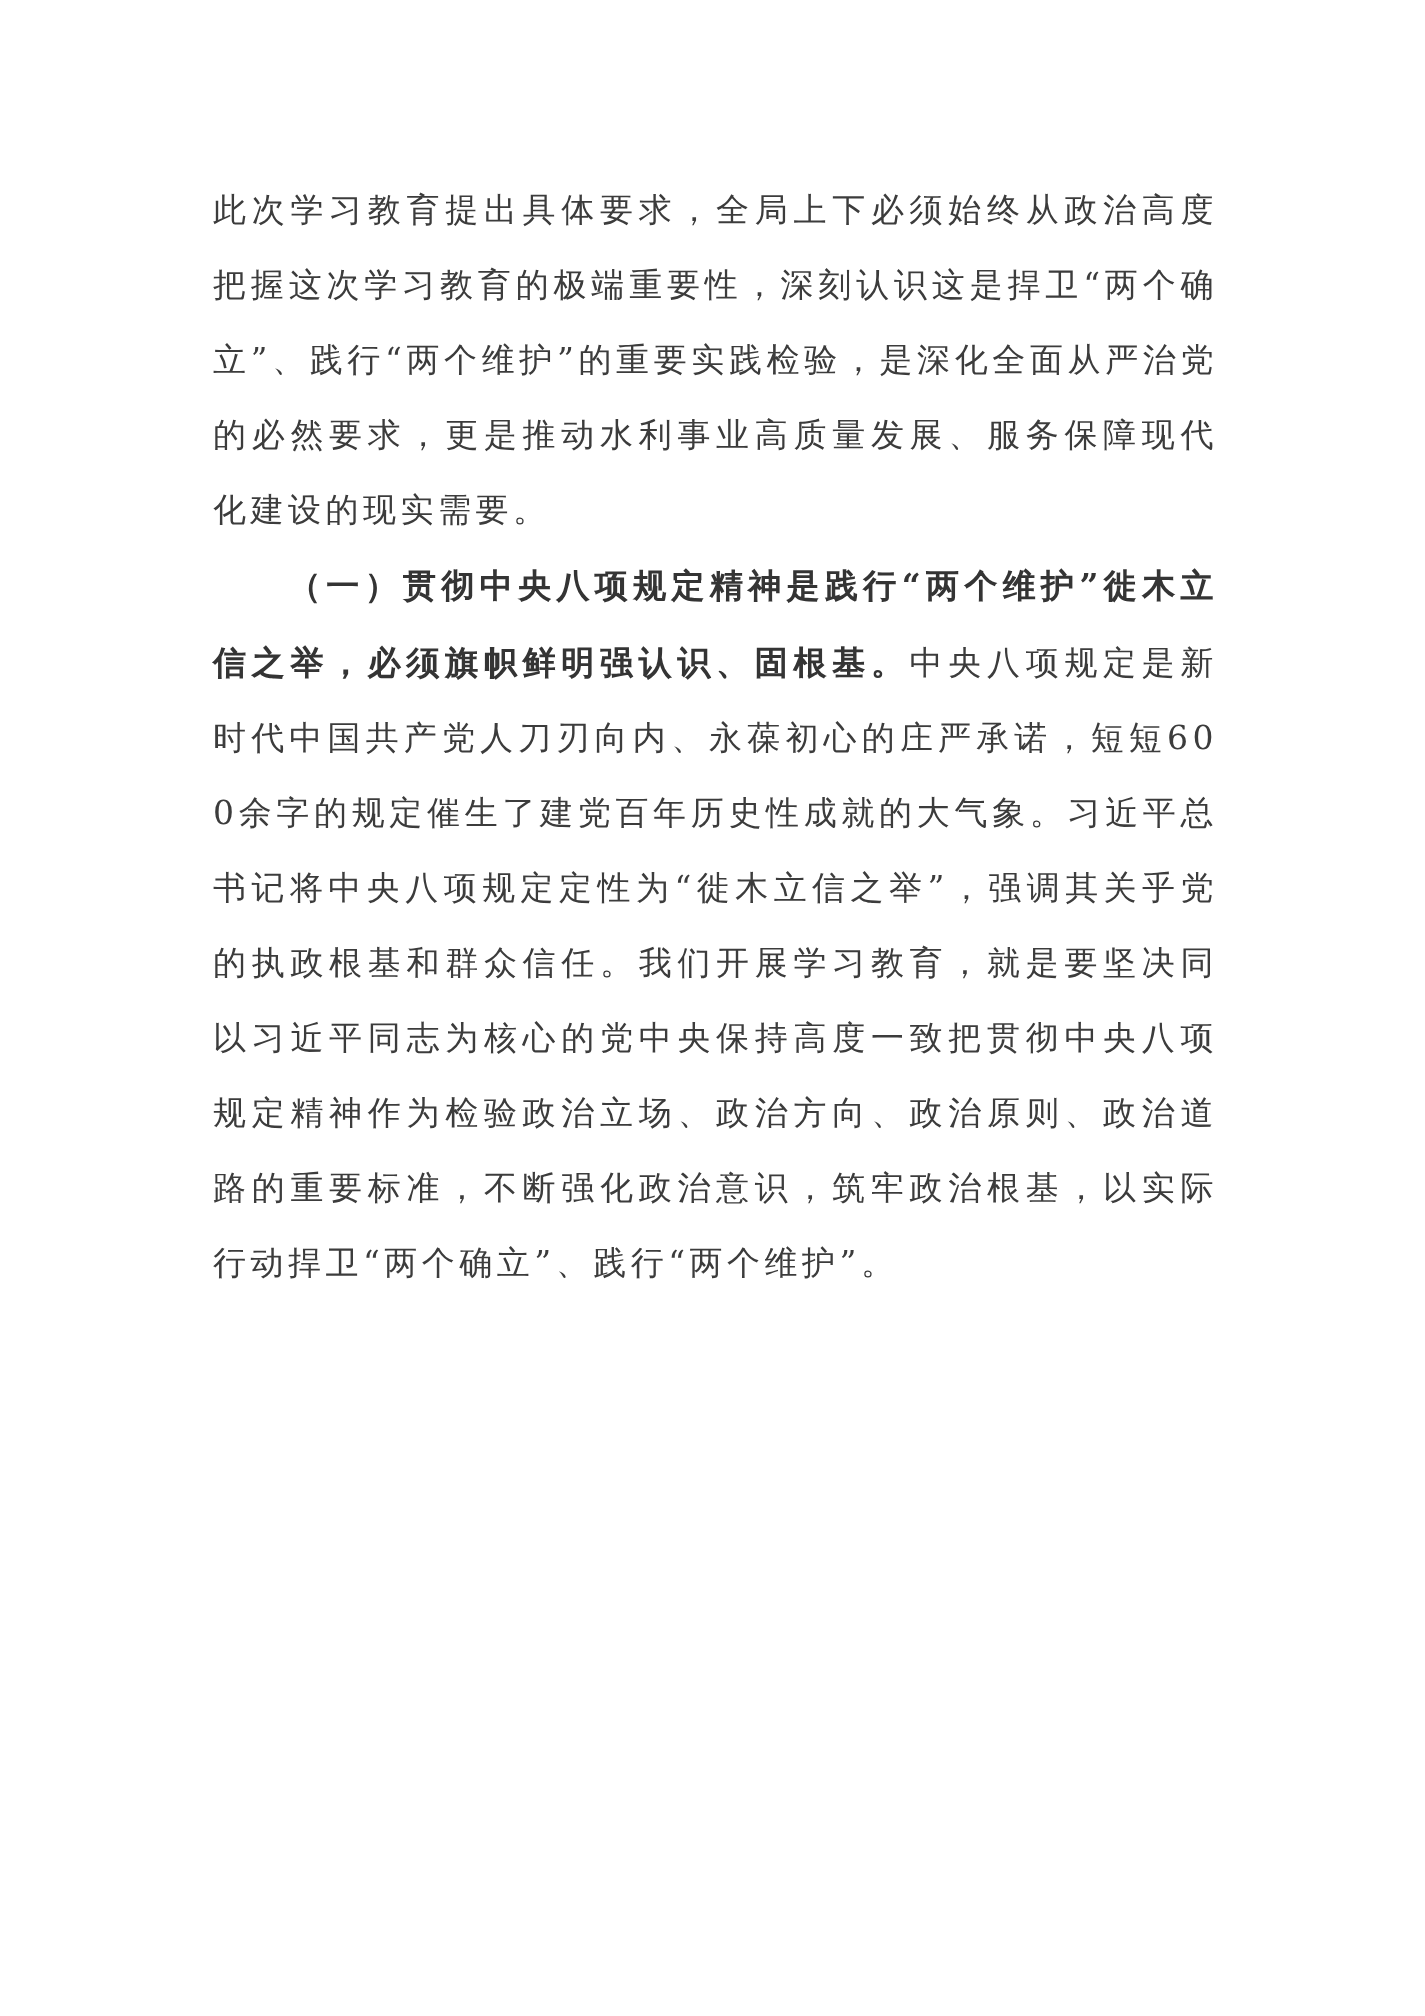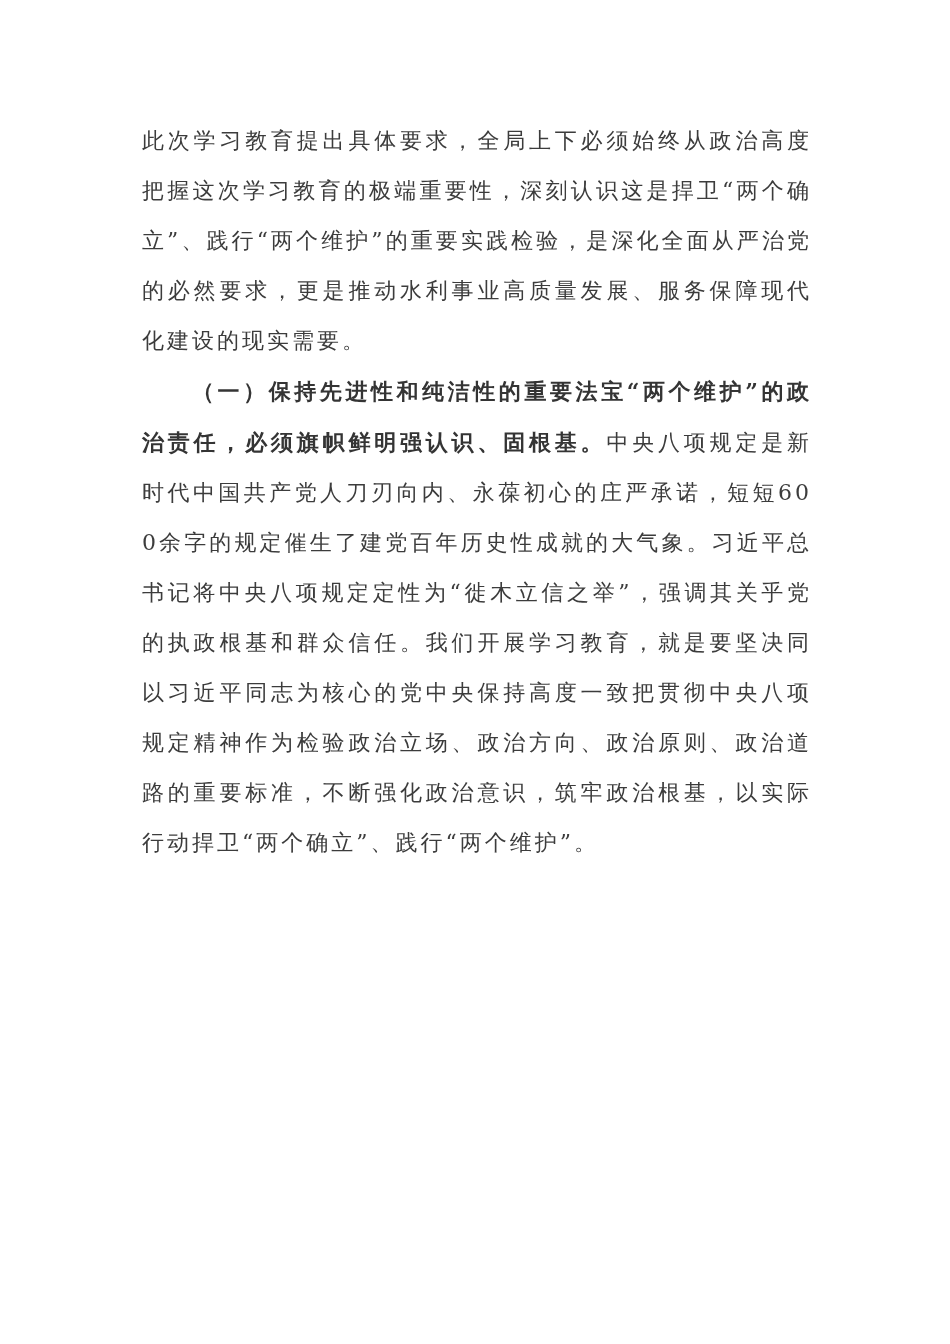--- a/index.html
+++ b/index.html
@@ -45,17 +45,17 @@
   }
 </style>
 </head>
 <body>
 
 <div class="page">
   <div class="text-block">
 
     <p class="para"><span class="run-regular">此次学习教育提出具体要求，全局上下必须始终从政治高度把握这次学习教育的极端重要性，深刻认识这是捍卫“两个确立”、践行“两个维护”的重要实践检验，是深化全面从严治党的必然要求，更是推动水利事业高质量发展、服务保障现代化建设的现实需要。</span></p>
 
-    <p class="para indented"><span class="run-bold">（一）保持先进性和纯洁性的重要法宝“两个维护”的政治责任，必须旗帜鲜明强认识、固根基。</span><span class="run-regular">中央八项规定是新时代中国共产党人刀刃向内、永葆初心的庄严承诺，短短600余字的规定催生了建党百年历史性成就的大气象。习近平总书记将中央八项规定定性为“徙木立信之举”，强调其关乎党的执政根基和群众信任。我们开展学习教育，就是要坚决同以习近平同志为核心的党中央保持高度一致把贯彻中央八项规定精神作为检验政治立场、政治方向、政治原则、政治道路的重要标准，不断强化政治意识，筑牢政治根基，以实际行动捍卫“两个确立”、践行“两个维护”。</span></p>
+    <p class="para indented"><span class="run-bold">（一）贯彻中央八项规定精神是践行“两个维护”徙木立信之举，必须旗帜鲜明强认识、固根基。</span><span class="run-regular">中央八项规定是新时代中国共产党人刀刃向内、永葆初心的庄严承诺，短短600余字的规定催生了建党百年历史性成就的大气象。习近平总书记将中央八项规定定性为“徙木立信之举”，强调其关乎党的执政根基和群众信任。我们开展学习教育，就是要坚决同以习近平同志为核心的党中央保持高度一致把贯彻中央八项规定精神作为检验政治立场、政治方向、政治原则、政治道路的重要标准，不断强化政治意识，筑牢政治根基，以实际行动捍卫“两个确立”、践行“两个维护”。</span></p>
 
 
   </div>
 </div>
 
 </body></html>

